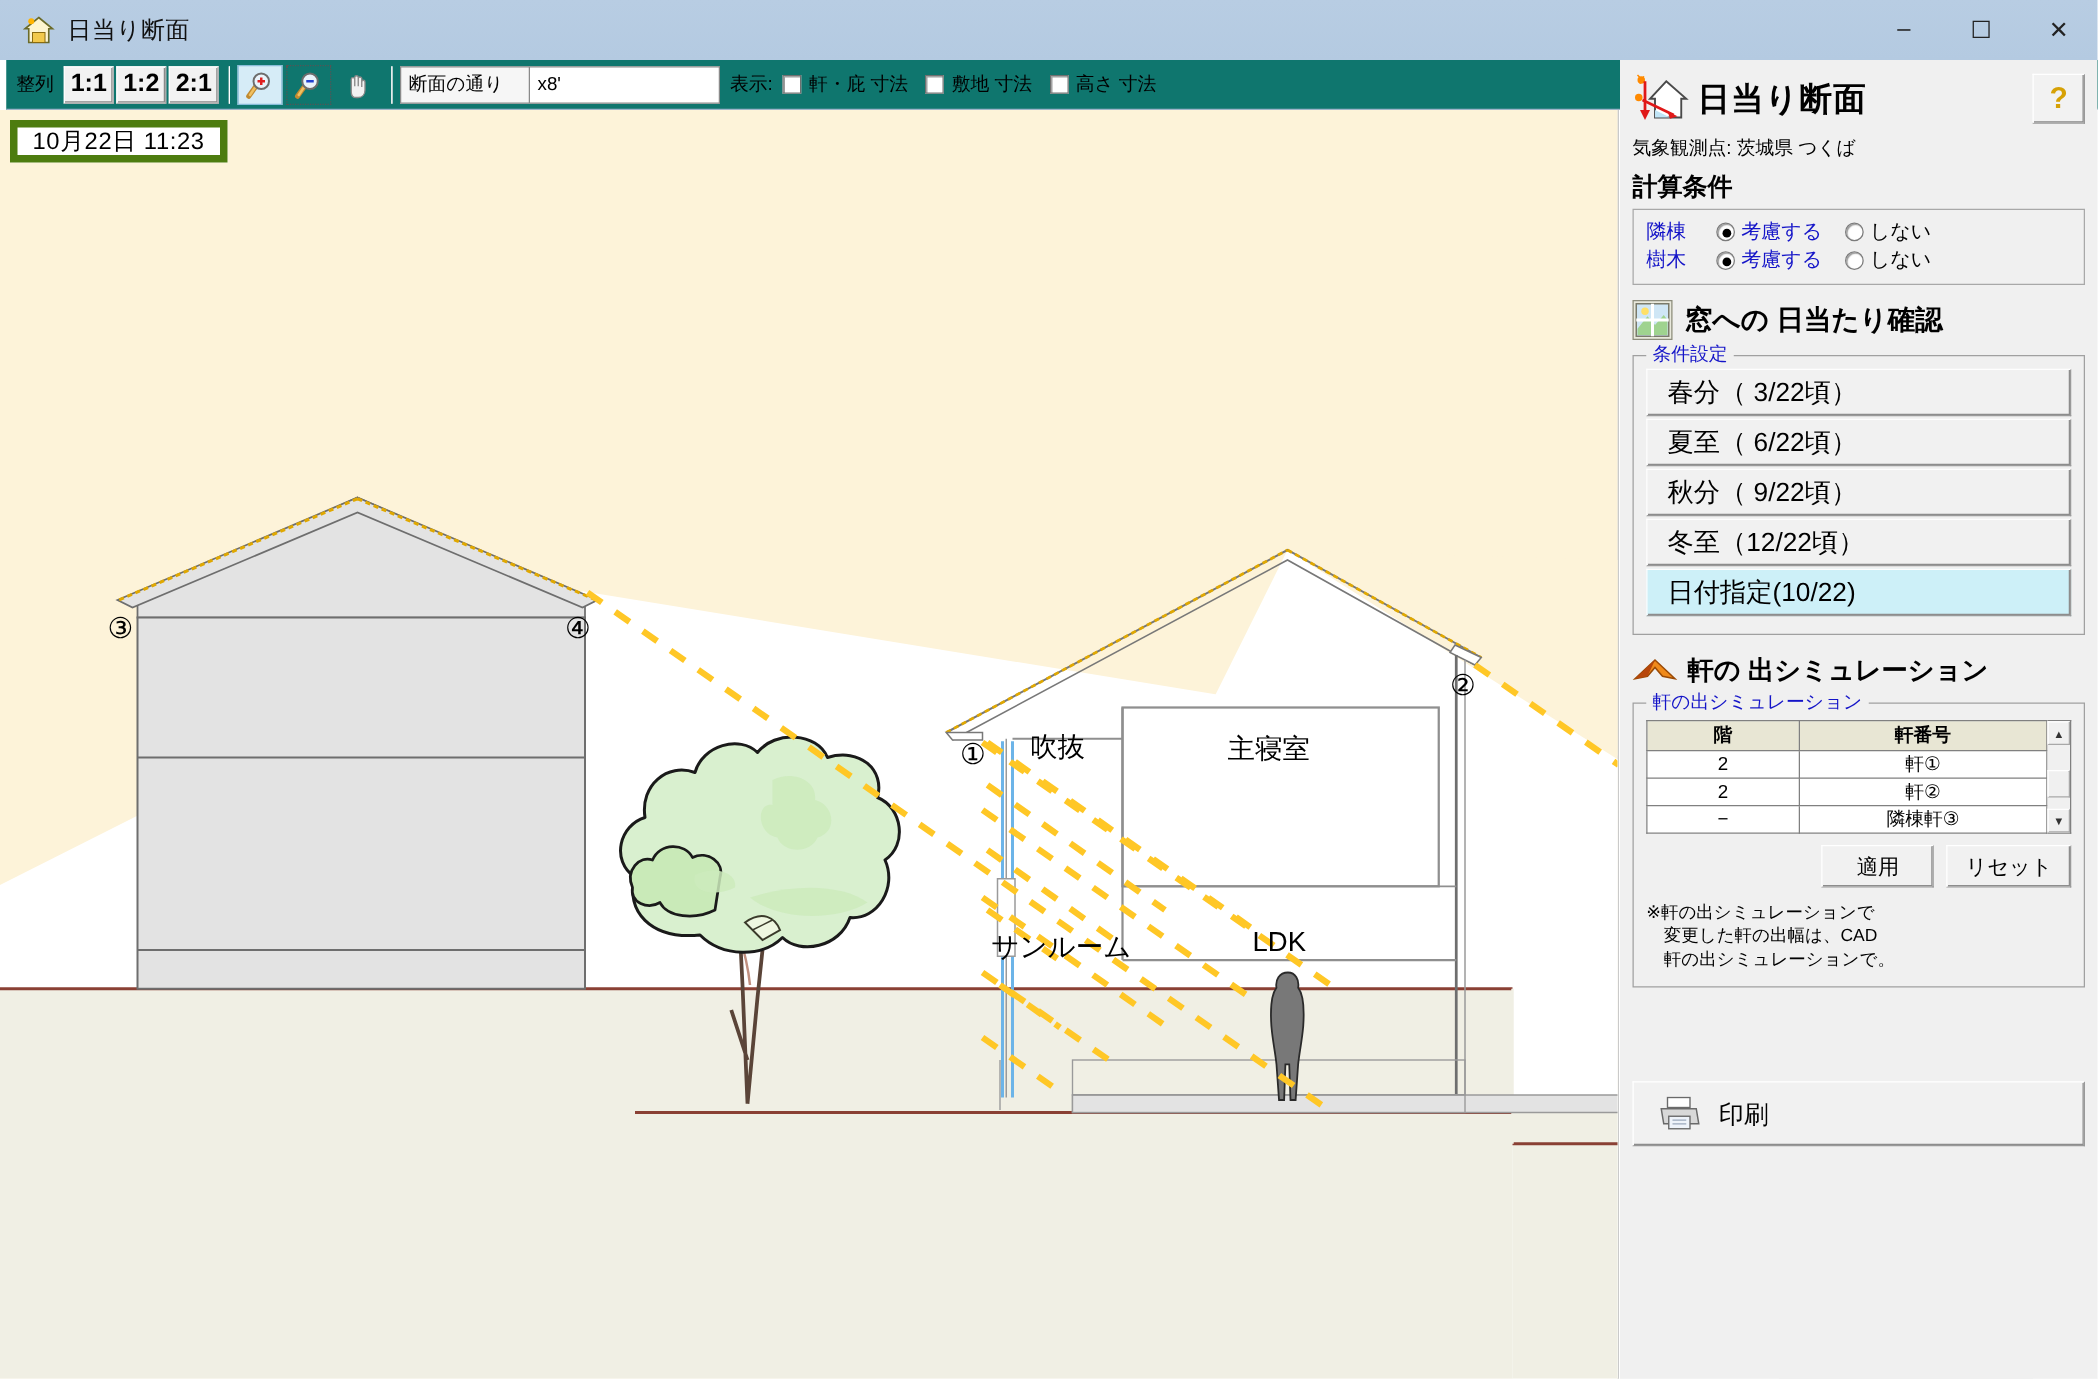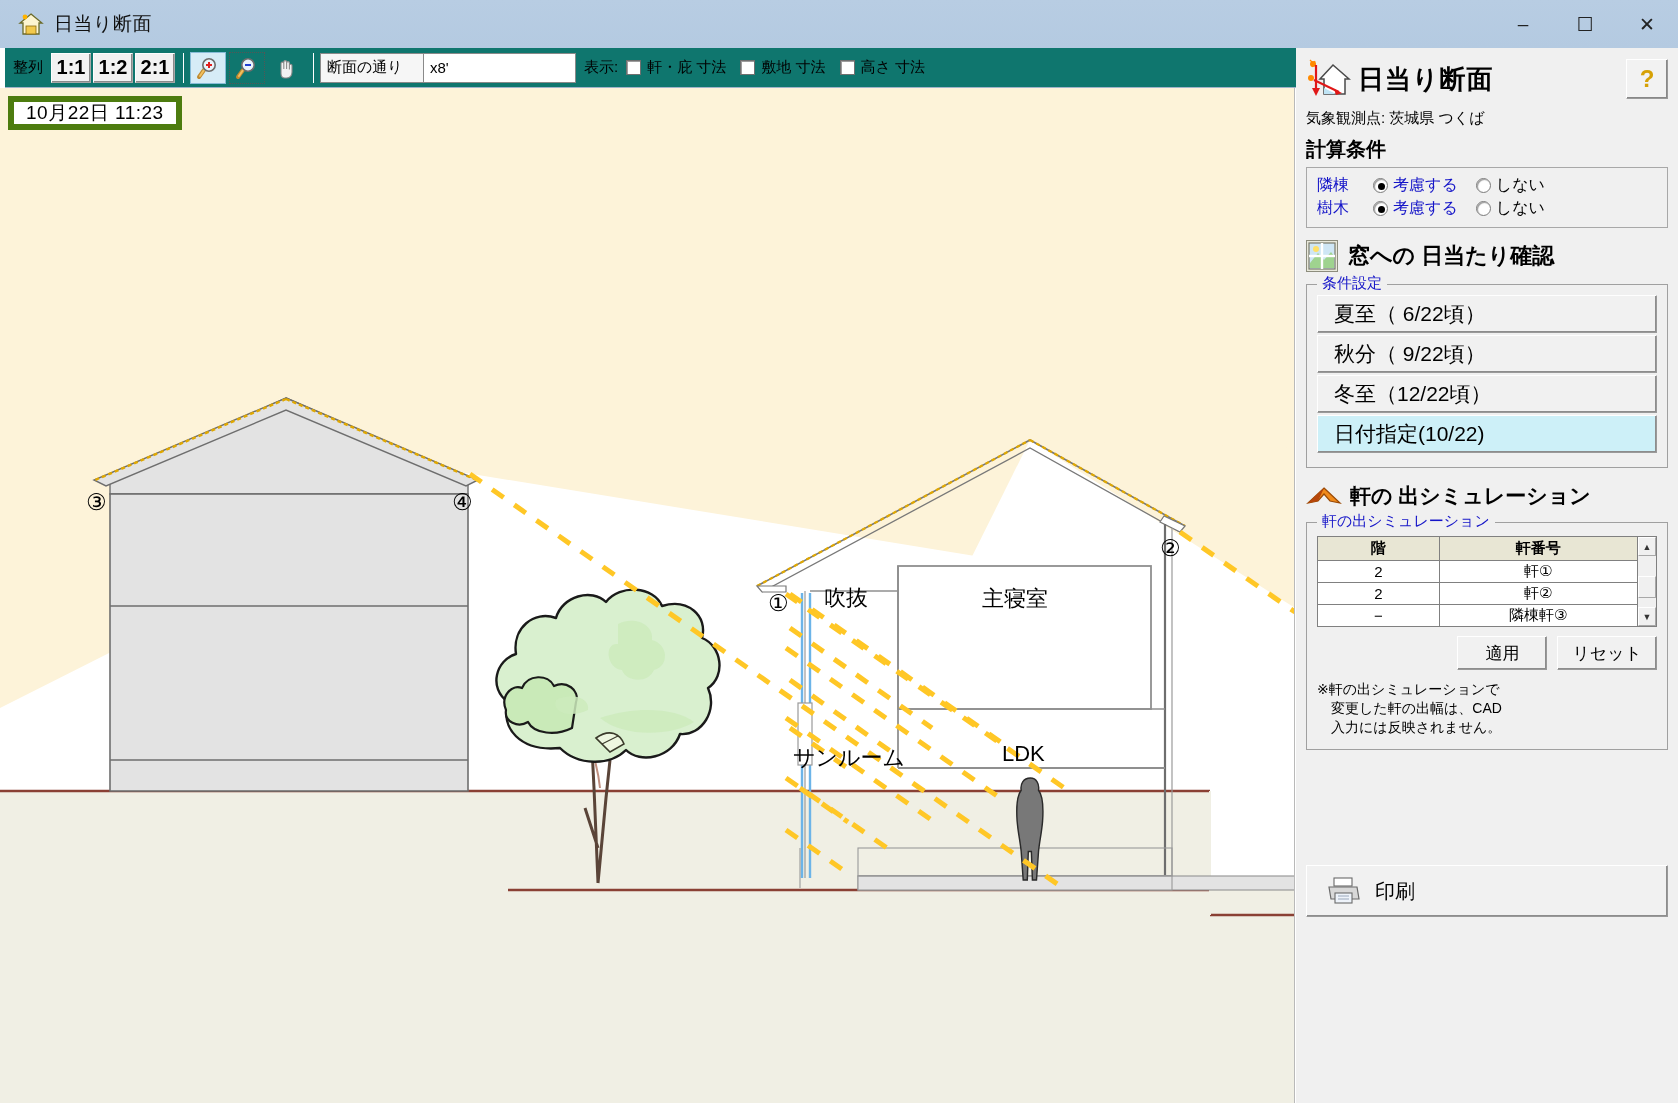--- a/index.html
+++ b/index.html
@@ -494,20 +494,21 @@
         <circle cx="9" cy="8" r="3" fill="#ffe066"></circle>
         <line x1="15" y1="2" x2="15" y2="28" stroke="#ffffff" stroke-width="2.4"></line>
         <line x1="2" y1="15" x2="28" y2="15" stroke="#ffffff" stroke-width="2.4"></line>
       </svg>
     </div>
     <div id="window-check-title">窓への 日当たり確認</div>
   </div>
 
   <div class="group-box">
     <span class="group-legend">条件設定</span>
+    <div class="cond-btn">春分（ 3/22頃）</div>
     <div class="cond-btn">夏至（ 6/22頃）</div>
     <div class="cond-btn">秋分（ 9/22頃）</div>
     <div class="cond-btn">冬至（12/22頃）</div>
     <div class="cond-btn selected">日付指定(10/22)</div>
   </div>
 
   <div id="eave-head">
     <div id="eave-ico">
       <svg width="36" height="22" viewBox="0 0 36 22">
         <polygon points="18,3 34,18 24,16 18,9 12,16 2,18" fill="#f08a1a" stroke="#9a4a06" stroke-width="1.2"></polygon>
@@ -551,21 +552,21 @@
 
 
     <div id="btn-row">
       <div class="act-btn">適用</div>
       <div class="act-btn">リセット</div>
     </div>
 
     <div id="note">
       <span>※軒の出シミュレーションで</span>
       <span class="ind">変更した軒の出幅は、CAD</span>
-      <span class="ind">入力には反映されません。</span>
+      <span class="ind">軒の出シミュレーションで。</span>
     </div>
   </div>
 
   <div id="print-btn">
     <div id="print-ico">
       <svg width="36" height="28" viewBox="0 0 36 28">
         <rect x="9" y="1" width="18" height="8" fill="#ffffff" stroke="#6a6a6a" stroke-width="1.1"></rect>
         <path d="M4 10 L32 10 L34 22 L6 22 Z" fill="#d8d8d8" stroke="#6a6a6a" stroke-width="1.2"></path>
         <rect x="10" y="16" width="17" height="10" fill="#eef3fa" stroke="#6a6a6a" stroke-width="1.1"></rect>
         <line x1="13" y1="19" x2="24" y2="19" stroke="#9aa8bb" stroke-width="1"></line>

